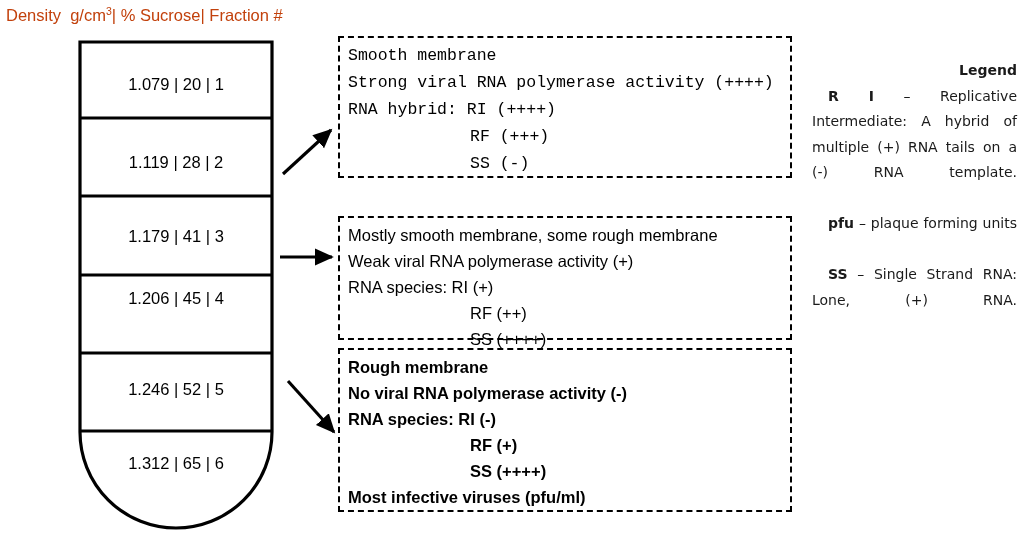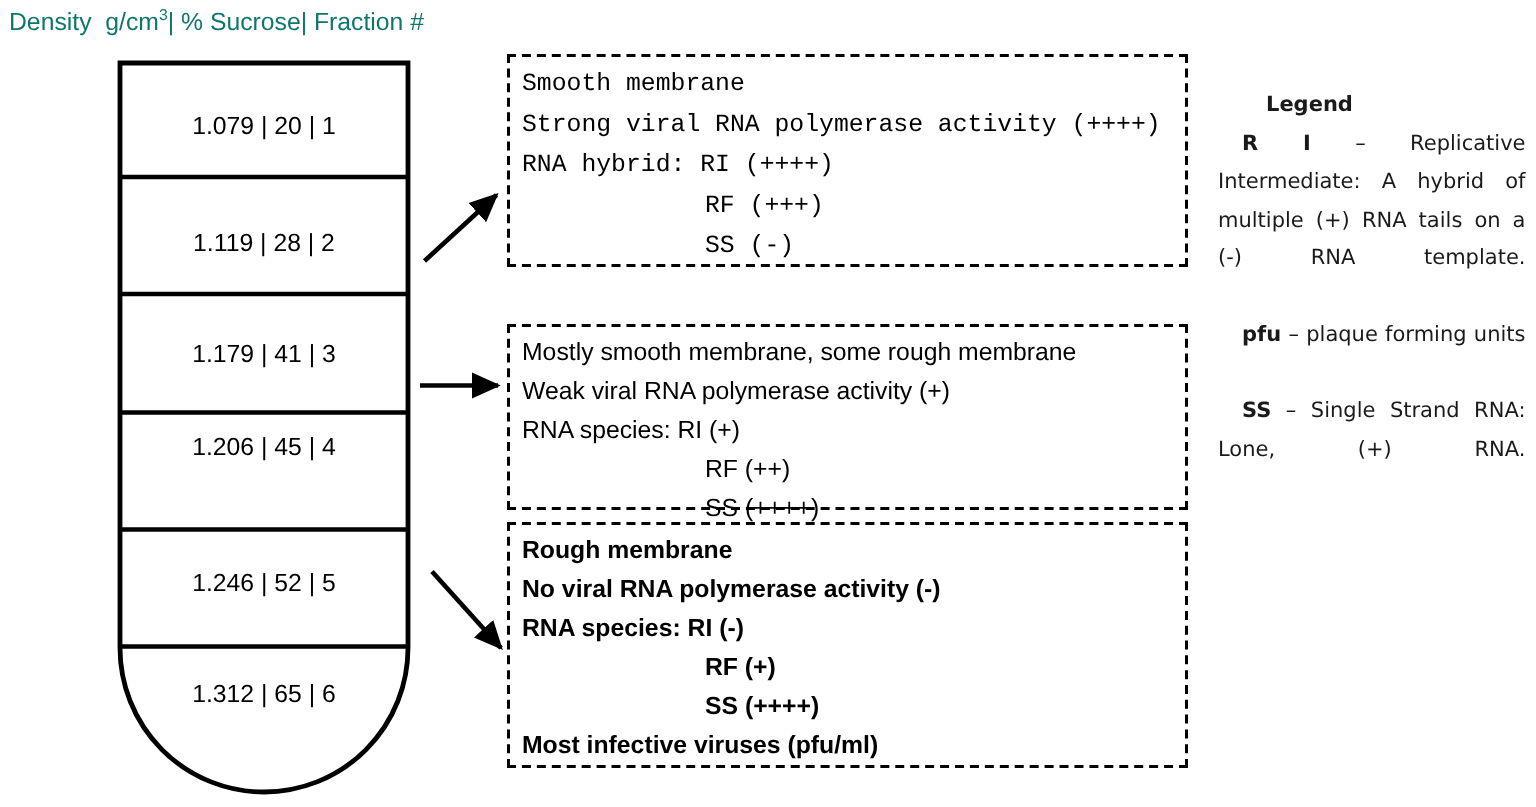--- a/index.html
+++ b/index.html
@@ -17,21 +17,21 @@
   }
 
   
   #header-label {
     position: absolute;
     left: 6px;
     top: 5px;
     font-size: 16.5px;
     line-height: 20px;
     white-space: pre;
-    color: #0f766e;
+    color: #c2410c;
   }
   #header-label sup {
     font-size: 10.5px;
     vertical-align: super;
     line-height: 0;
   }
 
   
   #tube {
     position: absolute;
@@ -90,21 +90,21 @@
     font-family: "DejaVu Sans", sans-serif;
     font-size: 14px;
     line-height: 25.5px;
     text-align: justify;
     text-justify: inter-word;
     color: #1a1a1a;
   }
   #legend .legend-title {
     font-weight: bold;
     display: block;
-    text-align: left;
+    text-align: right;
     margin-left: 32px;
   }
   #legend .legend-entry {
     display: block;
     text-align: justify;
   }
   #legend .legend-entry::after {
     content: "";
     display: inline-block;
     width: 100%;

